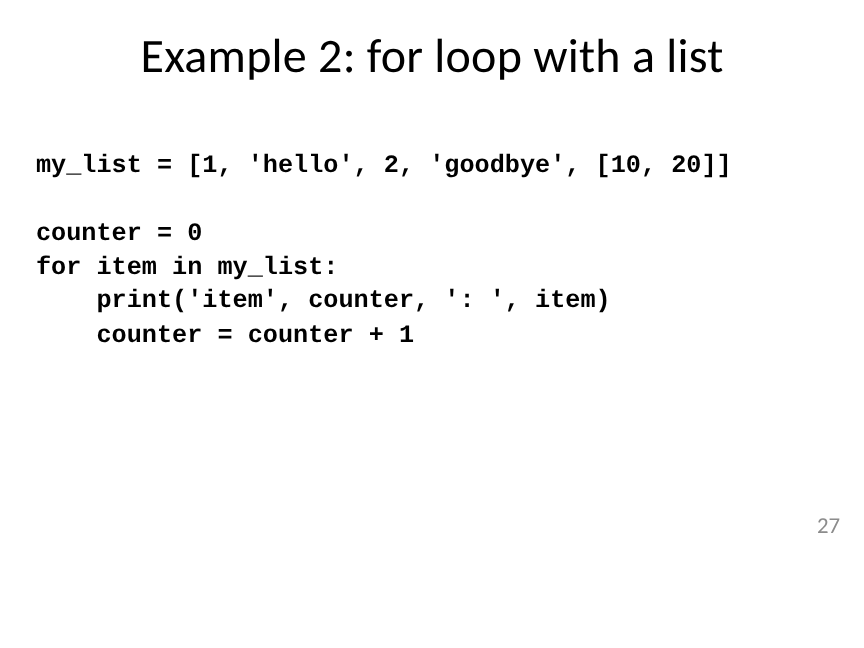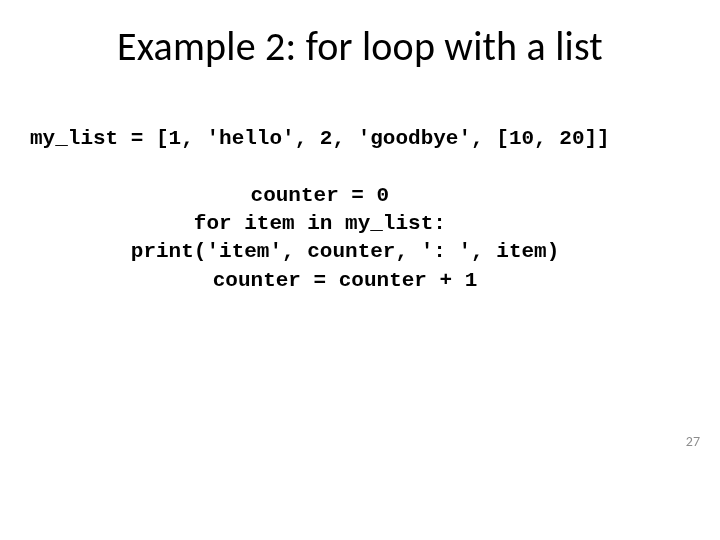--- a/index.html
+++ b/index.html
@@ -32,27 +32,26 @@
   .code-block {
     position: absolute;
     top: 125px;
     left: 30px;
     font-family: "Courier New", Courier, monospace;
     font-size: 21px;
     font-weight: bold;
     color: #000;
     white-space: pre;
     line-height: 1.35;
-    text-align: center;
   }
   .page-number {
     position: absolute;
     bottom: 14px;
     right: 20px;
-    font-size: 14px;
+    font-size: 19px;
     color: #8c8c8c;
   }
 </style>
 </head>
 <body>
 
 <div class="slide">
   <div class="title">Example 2: for loop with a list</div>
 
   <div class="code-block">my_list = [1, 'hello', 2, 'goodbye', [10, 20]]

